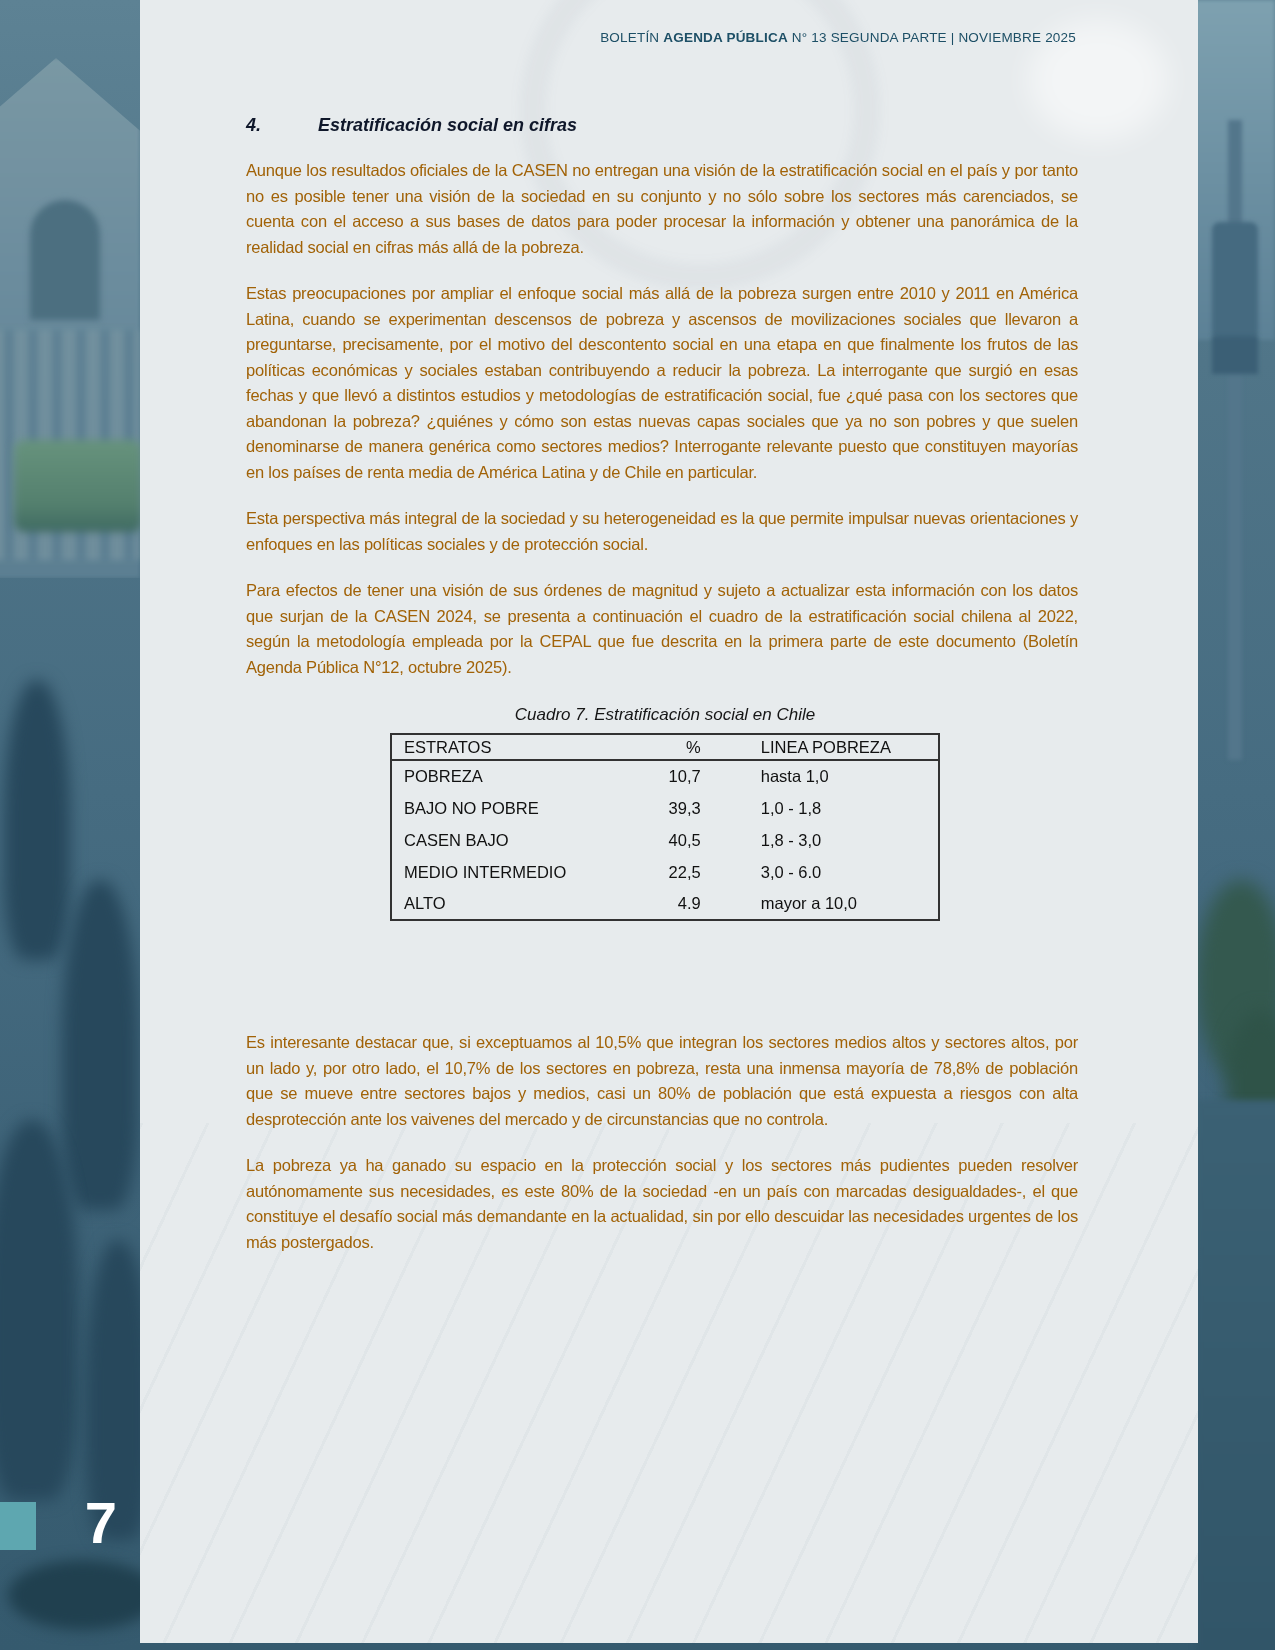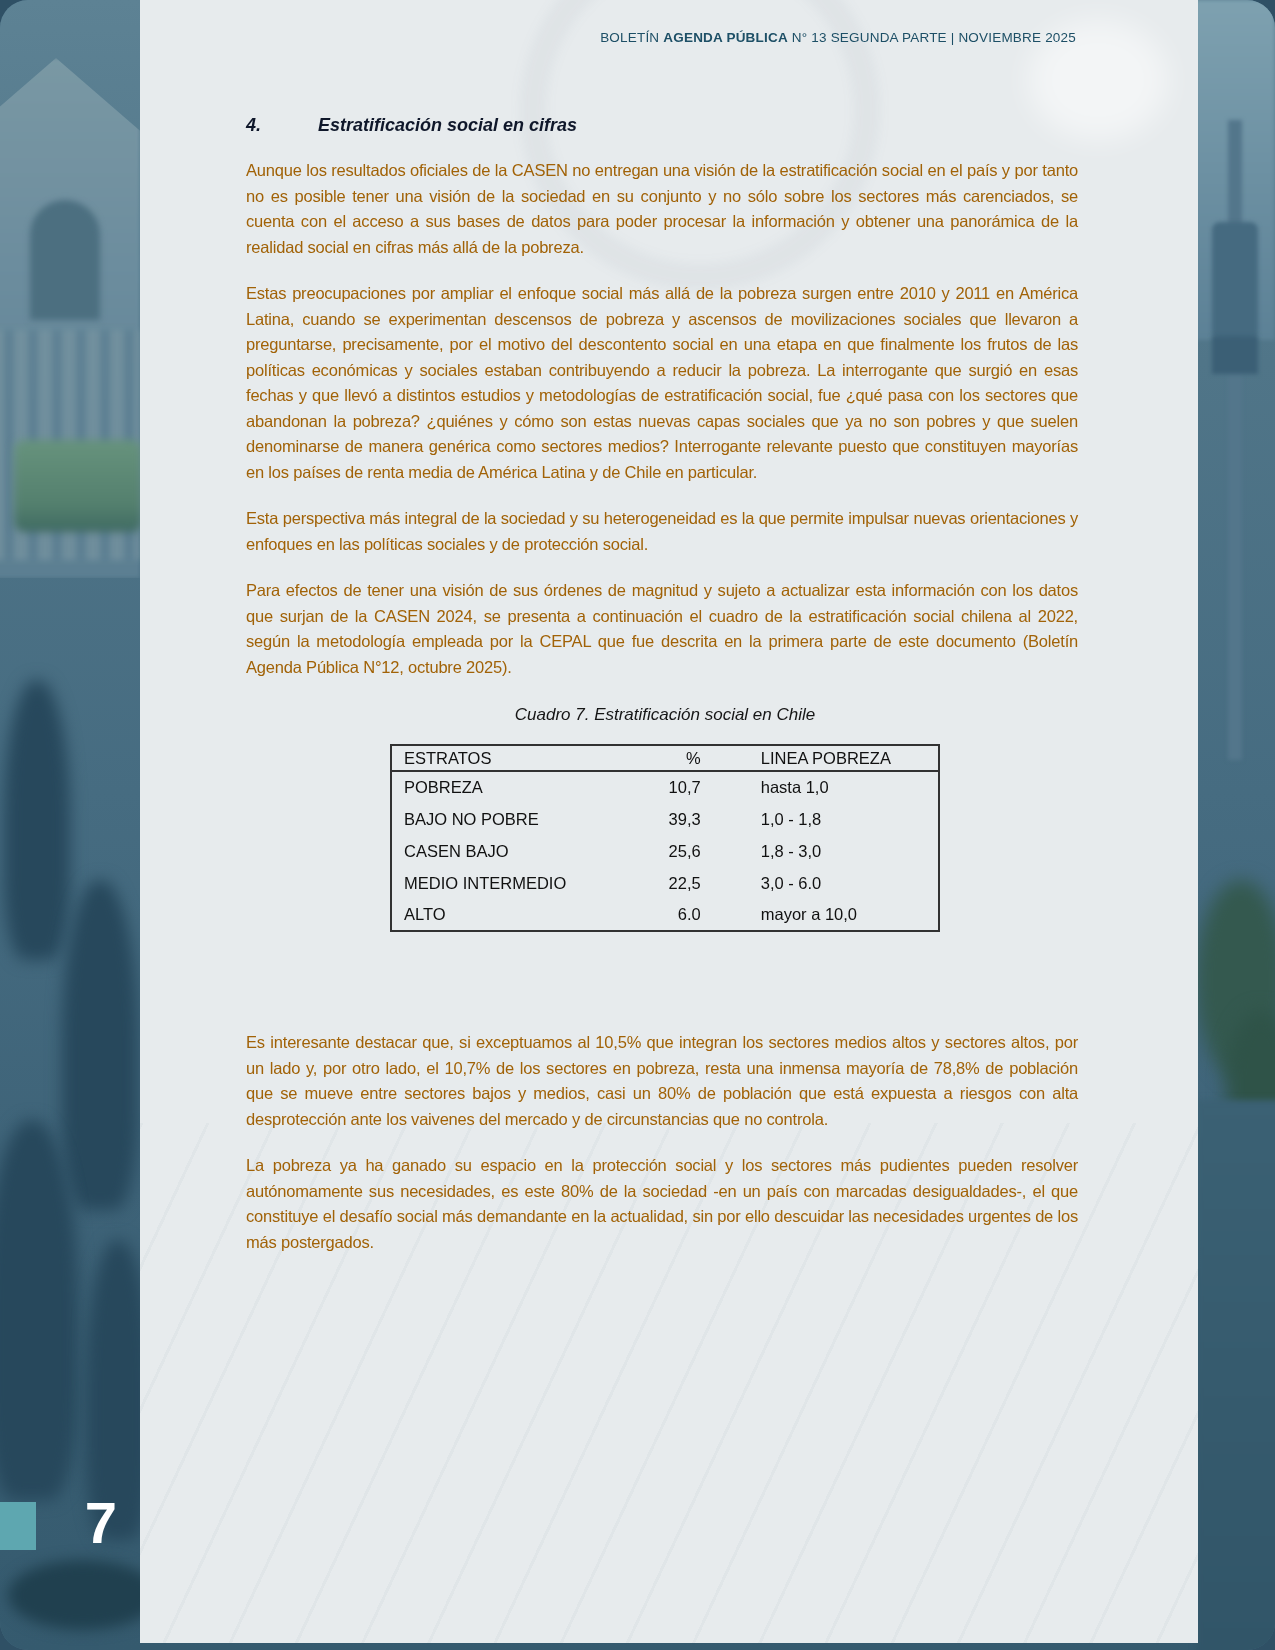--- a/index.html
+++ b/index.html
@@ -1,21 +1,21 @@
 <!DOCTYPE html>
 <html><head>
 <meta charset="utf-8">
 <style>
   * { margin:0; padding:0; box-sizing:border-box; }
   html,body { background:#2f5065; }
   body { font-family:"Liberation Sans", sans-serif; }
 
   .page {
     position:relative; width:1275px; height:1650px; margin:0 auto;
-    overflow:hidden; background:#44697e;border-radius:28px;
+    overflow:hidden; background:#44697e;
   }
 
   
   .bg { position:absolute; inset:0;
     background:linear-gradient(180deg,#5d8294 0%,#507588 22%,#466c81 48%,#3e6378 72%,#355a6e 100%);
   }
   .bg .shape { position:absolute; }
   .building {
     left:-28px; top:58px; width:168px; height:520px;
     background:linear-gradient(180deg,#7d9aa6 0%,#6e8fa0 40%,#5d8093 100%);
@@ -77,21 +77,21 @@
     line-height:26px; margin-bottom:20px; }
   .sec-heading .num { display:inline-block; width:72px; }
 
   .para {
     font-size:16.5px; line-height:25.5px; letter-spacing:-0.2px;
     color:#a16207; text-align:justify; margin-bottom:21px;
   }
 
   .table-sec { position:absolute; top:702px; left:250px; width:550px; }
   .tbl-caption { text-align:center; font-style:italic; font-size:17px; color:#161616;
-    line-height:26px; margin-bottom:16px; }
+    line-height:26px; margin-bottom:5px; }
   .strat-table { width:100%; border-collapse:collapse; border:2px solid #323232;
     font-size:16.5px; color:#111; }
   .strat-table th { border-bottom:2px solid #323232; height:26px; font-weight:normal; }
   .strat-table td { height:32px; }
   .strat-table .c1 { text-align:left;  padding-left:12px;  width:43%; }
   .strat-table .c2 { text-align:right; padding-right:30px; width:19%; }
   .strat-table .c3 { text-align:left; padding-left:30px; width:38%; }
 
   .flow-bottom { position:absolute; top:1030px; left:106px; right:120px; }
 
@@ -159,31 +159,31 @@
             <td class="c2">10,7</td>
             <td class="c3">hasta 1,0</td>
           </tr>
           <tr>
             <td class="c1">BAJO NO POBRE</td>
             <td class="c2">39,3</td>
             <td class="c3">1,0 - 1,8</td>
           </tr>
           <tr>
             <td class="c1">CASEN BAJO</td>
-            <td class="c2">25,6</td>
+            <td class="c2">40,5</td>
             <td class="c3">1,8 - 3,0</td>
           </tr>
           <tr>
             <td class="c1">MEDIO INTERMEDIO</td>
             <td class="c2">22,5</td>
             <td class="c3">3,0 - 6.0</td>
           </tr>
           <tr>
             <td class="c1">ALTO</td>
-            <td class="c2">6.0</td>
+            <td class="c2">4.9</td>
             <td class="c3">mayor a 10,0</td>
           </tr>
         </tbody>
       </table>
     </div>
 
     <div class="flow-bottom">
       <p class="para">Es interesante destacar que, si exceptuamos al 10,5% que integran los sectores medios altos y sectores altos, por un lado y, por otro lado, el 10,7% de los sectores en pobreza, resta una inmensa mayoría de 78,8% de población que se mueve entre sectores bajos y medios, casi un 80% de población que está expuesta a riesgos con alta desprotección ante los vaivenes del mercado y de circunstancias que no controla.</p>
       <p class="para">La pobreza ya ha ganado su espacio en la protección social y los sectores más pudientes pueden resolver autónomamente sus necesidades, es este 80% de la sociedad -en un país con marcadas desigualdades-, el que constituye el desafío social más demandante en la actualidad, sin por ello descuidar las necesidades urgentes de los más postergados.</p>
     </div>

